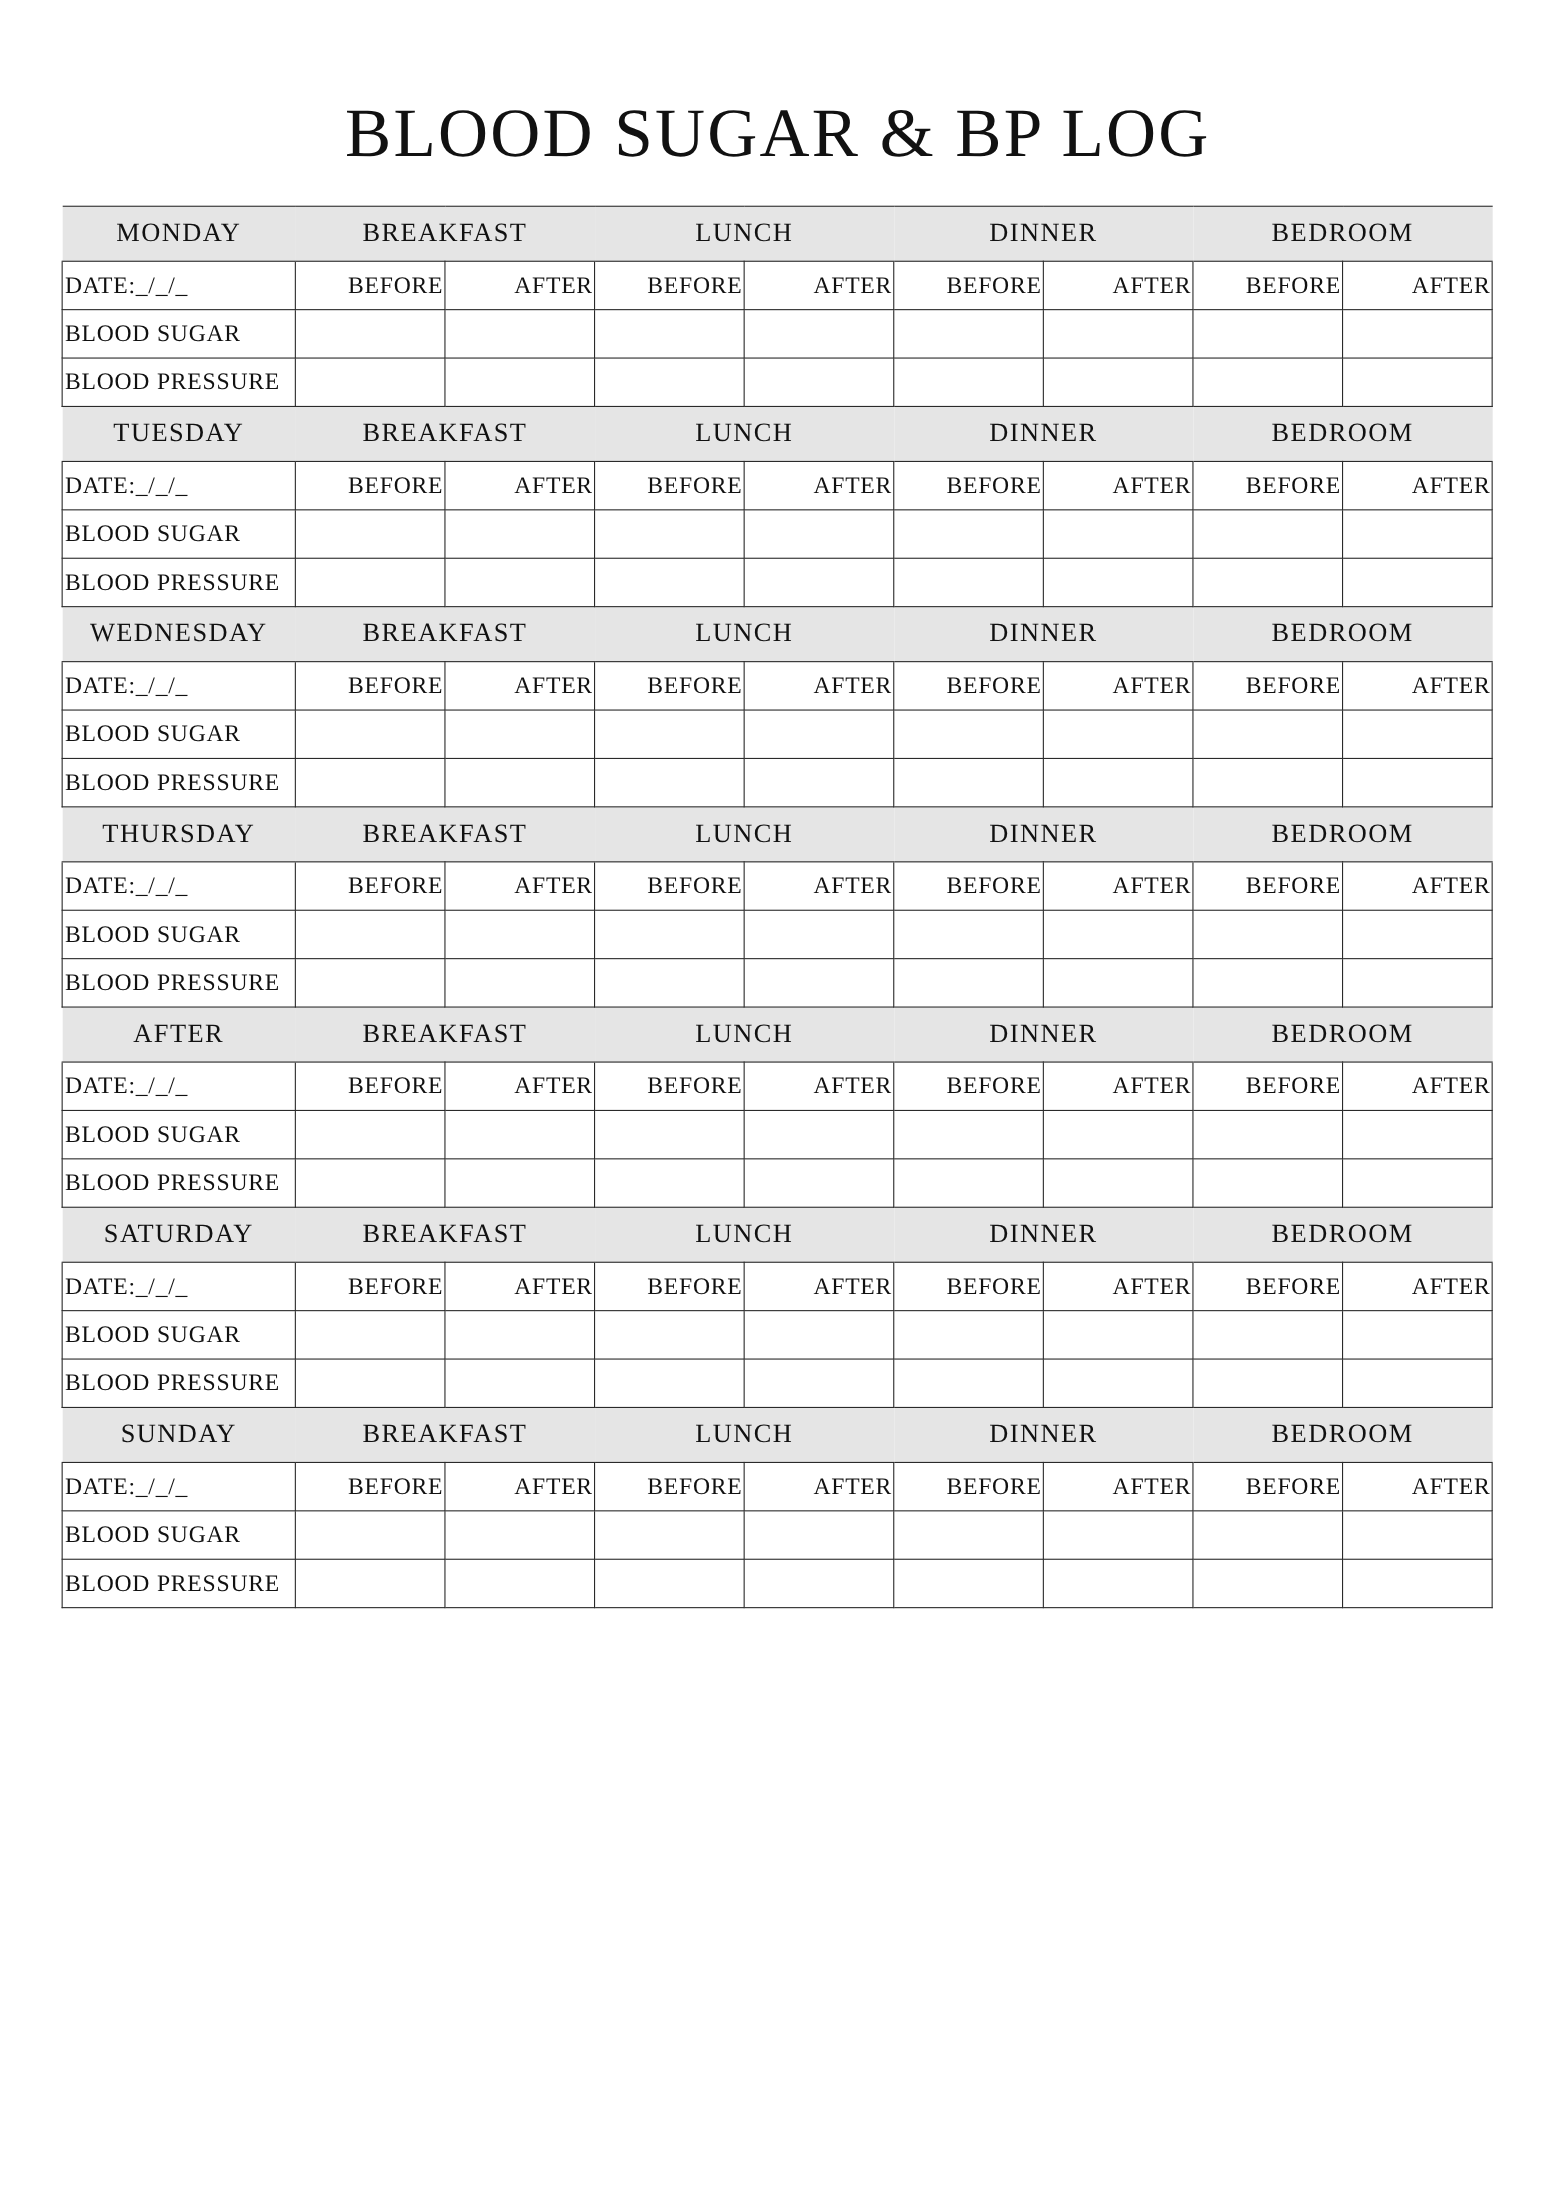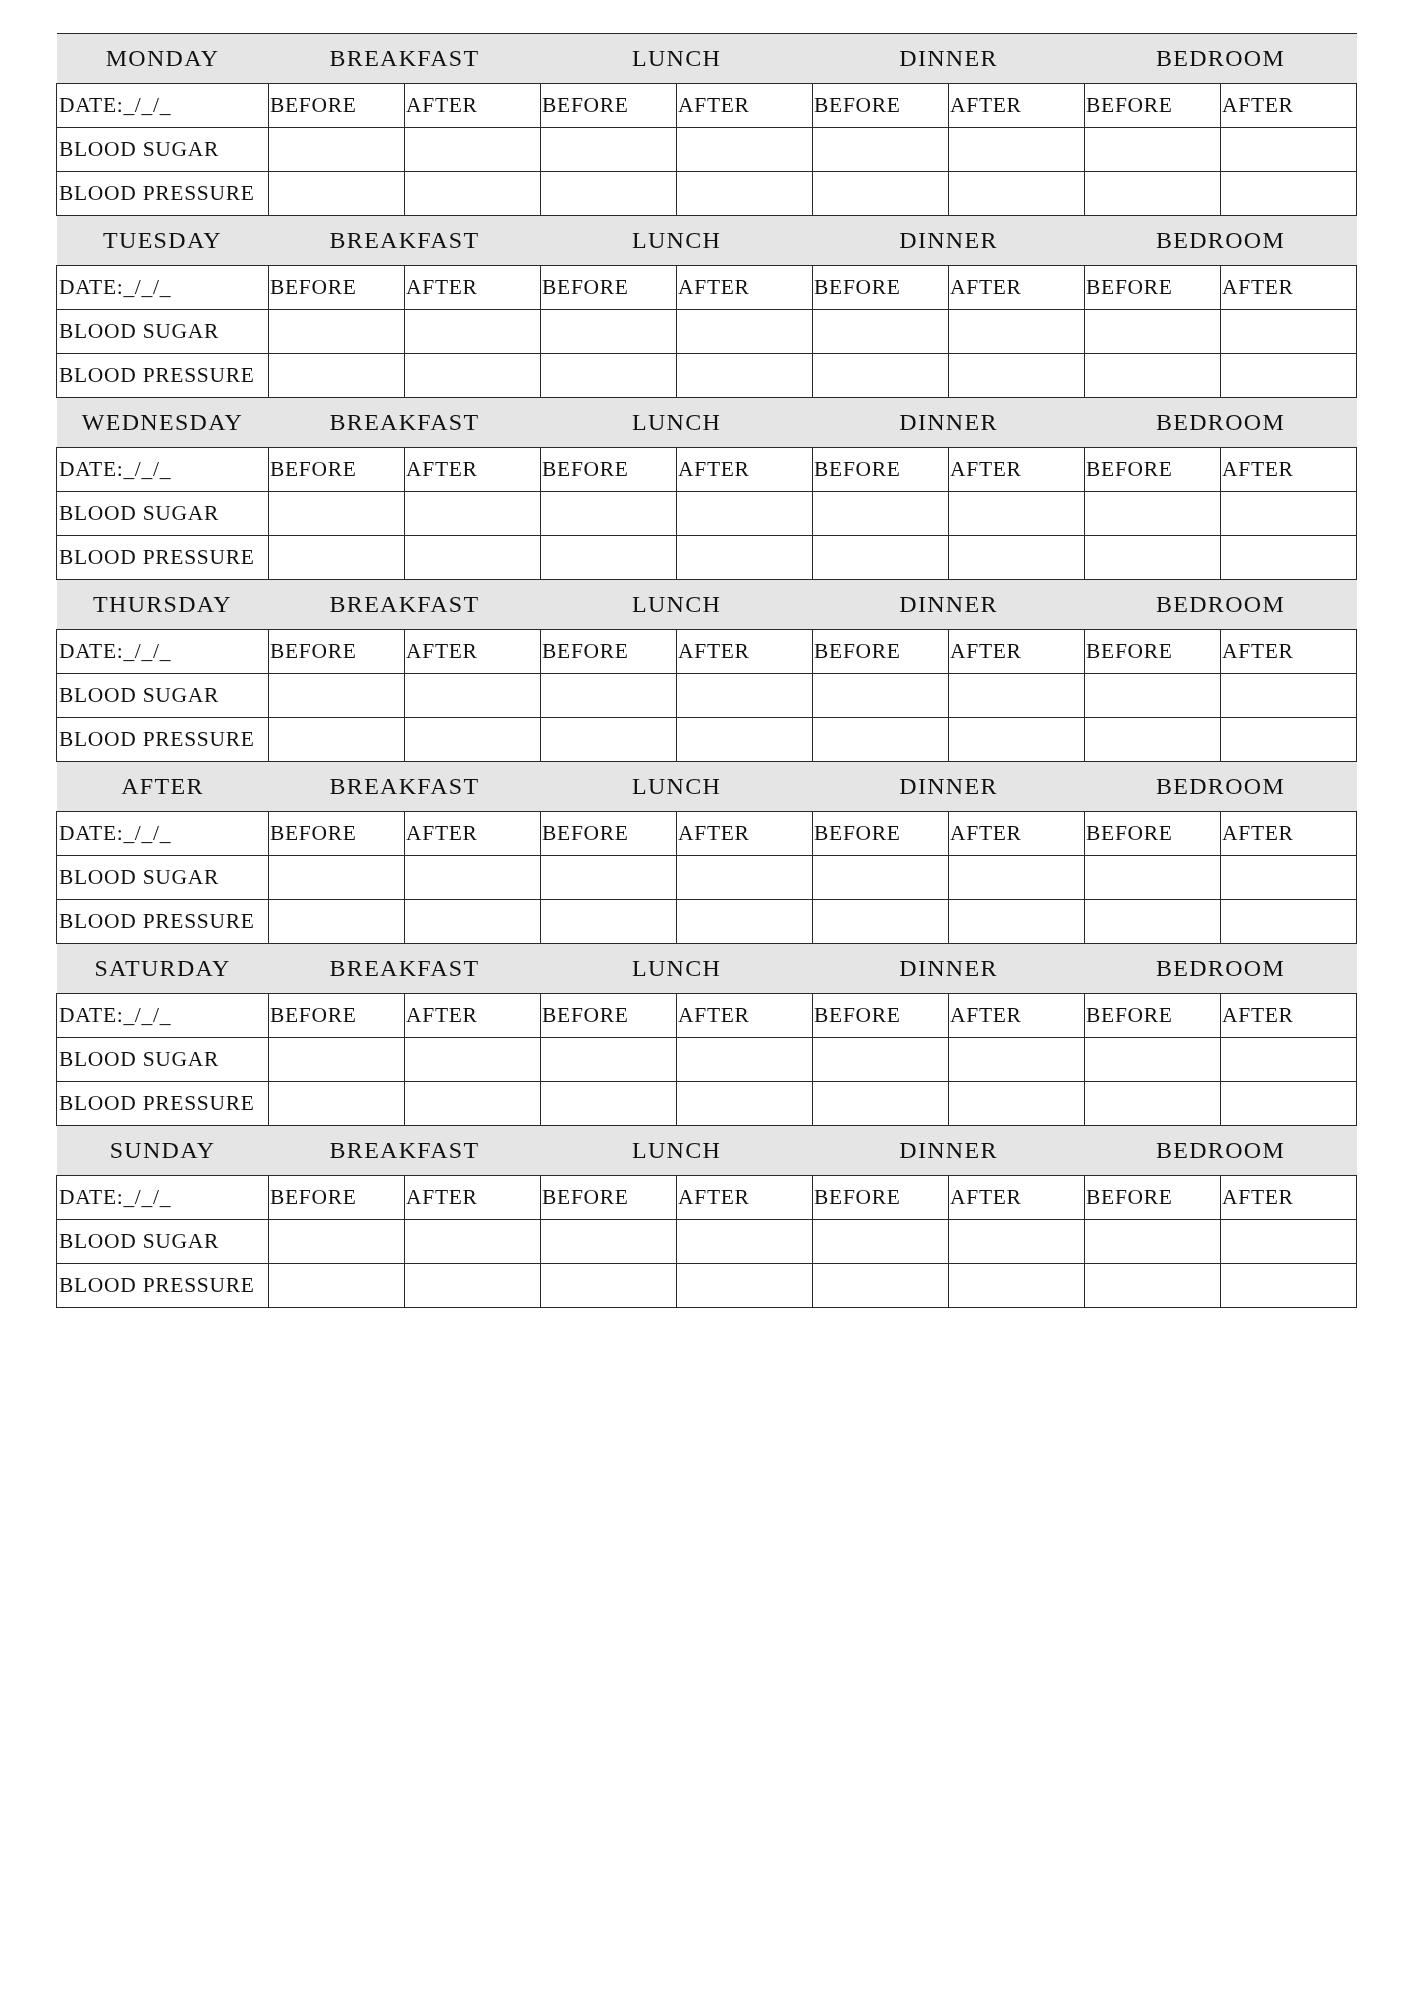--- a/index.html
+++ b/index.html
@@ -85,40 +85,41 @@
   }
   
   td.rowlabel {
     border-left: none;
     padding-left: 2px;
     font-size: 21px;
     letter-spacing: 0.6px;
     white-space: nowrap;
   }
   td.ba {
-    text-align: left;
+    text-align: right;
     font-size: 21px;
     letter-spacing: 0.4px;
     font-family: Liberation Serif, serif;
   }
   td.cell {
     background: #ffffff;
   }
   td.lastcol {
     border-right: none;
   }
   
   col.c-label { width: 212px; }
   col.c-val { width: 136px; }
 </style>
 </head>
 <body>
 
 <div class="page">
 
+  <h1 class="title">BLOOD SUGAR &amp; BP LOG</h1>
 
 
   <div class="table-wrap">
     <table class="log">
       <colgroup>
         <col class="c-label">
         <col class="c-val">
           <col class="c-val">
         <col class="c-val">
           <col class="c-val">

